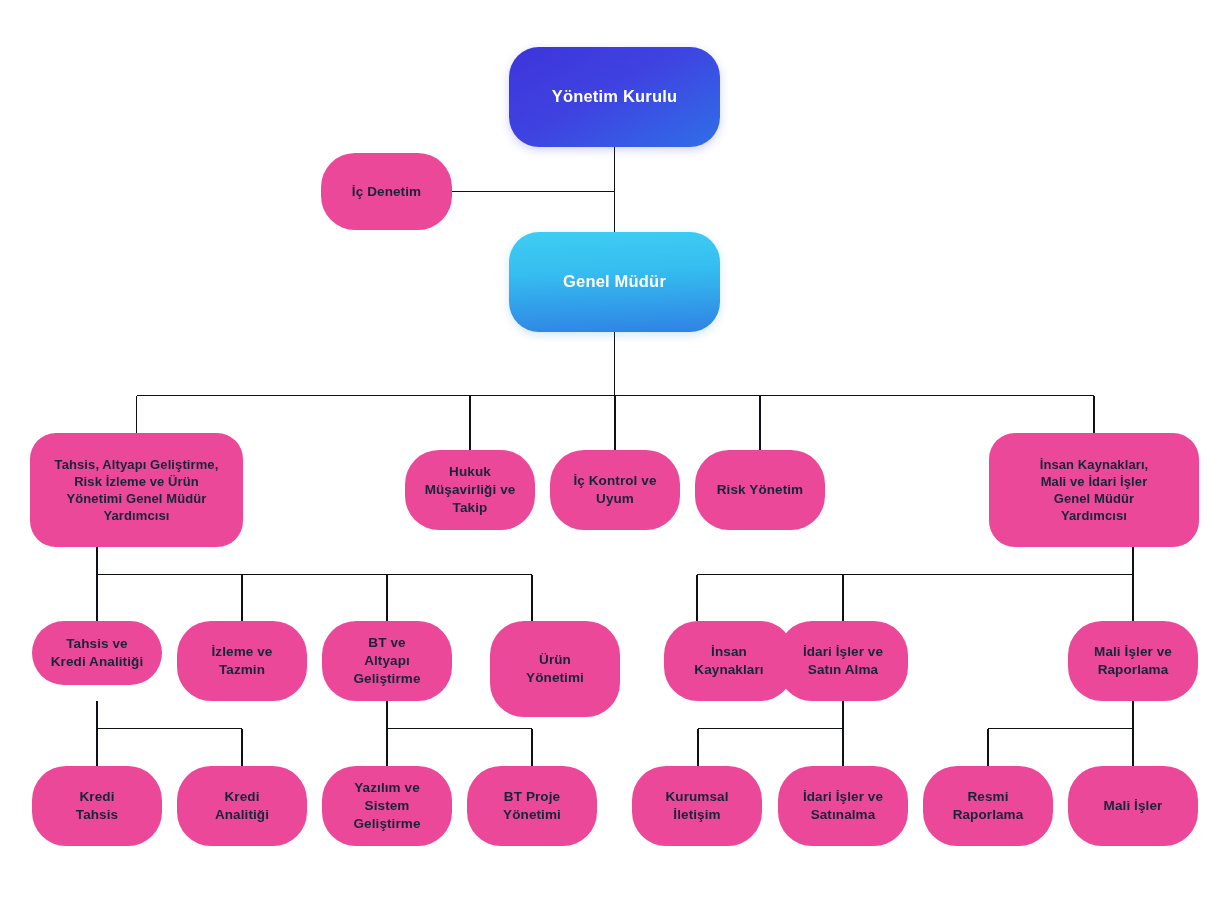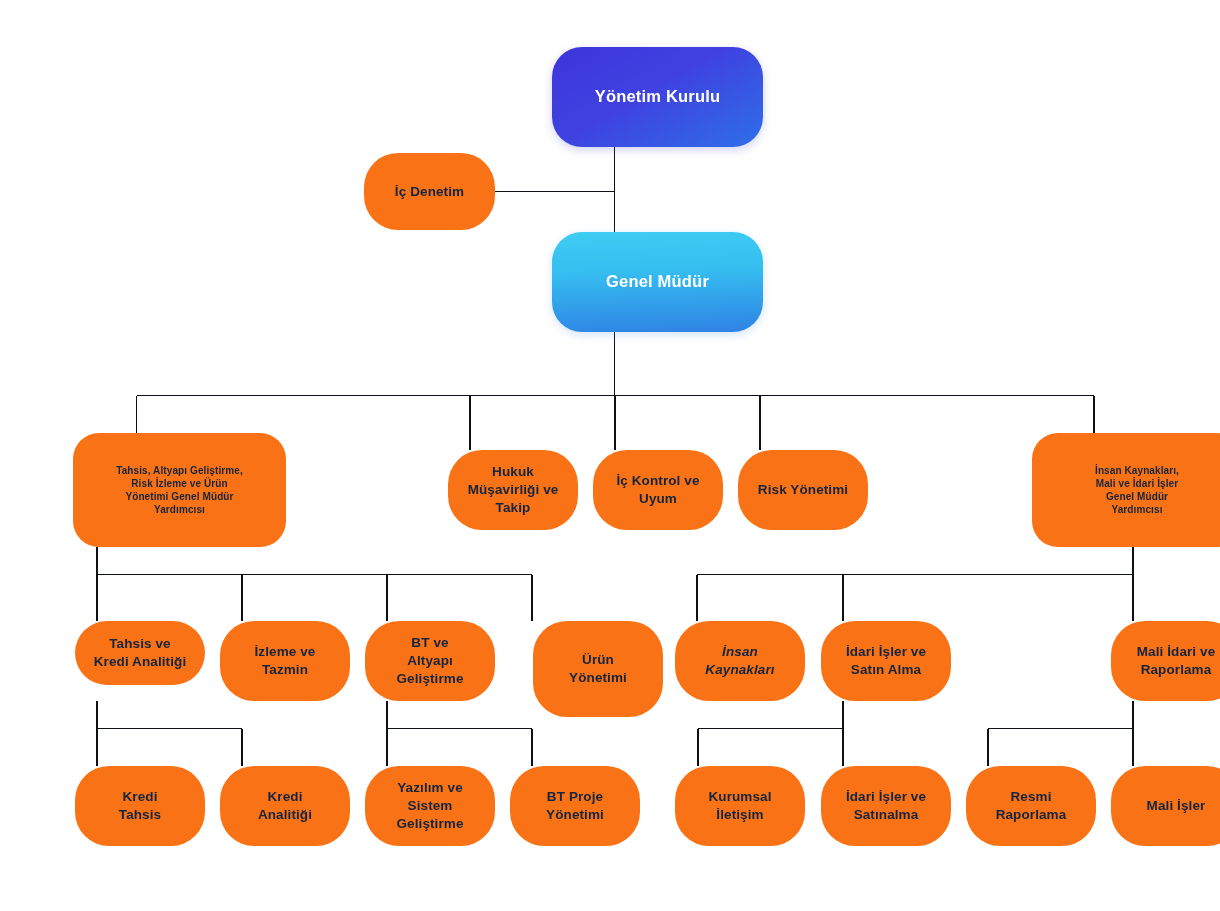--- a/index.html
+++ b/index.html
@@ -32,31 +32,30 @@
     box-sizing: border-box;
     display: flex;
     align-items: center;
     justify-content: center;
     text-align: center;
     border-radius: 34px;
     padding: 4px 8px;
     line-height: 1.32;
     white-space: pre-line;
     letter-spacing: 0.1px;
-    margin-left: 43px;
   }
   .node.teal {
-    background: #f97316;
+    background: #ec4899;
     color: #16243c;
     font-size: 13.5px;
     font-weight: 600;
   }
   .node.big-teal {
     border-radius: 26px;
-    font-size: 10px;
+    font-size: 13px;
   }
   .node.root {
     background: linear-gradient(150deg, #3d35db 0%, #3f42e0 45%, #2f6fe8 100%);
     color: #ffffff;
     font-size: 16.5px;
     font-weight: 700;
     border-radius: 30px;
     box-shadow: 0 3px 10px rgba(40, 52, 180, 0.22);
     letter-spacing: 0.2px;
   }
@@ -118,39 +117,39 @@
       <div class="node gm" style="left: 509px; top: 232px; width: 211px; height: 100px;"><span>Genel Müdür</span></div>
       <div class="node teal big-teal" style="left: 30px; top: 433px; width: 213px; height: 114px;"><span>Tahsis, Altyapı Geliştirme,
 Risk İzleme ve Ürün
 Yönetimi Genel Müdür
 Yardımcısı</span></div>
       <div class="node teal" style="left: 405px; top: 450px; width: 130px; height: 80px; text-align: center;"><span>Hukuk
 Müşavirliği ve
 Takip</span></div>
       <div class="node teal" style="left: 550px; top: 450px; width: 130px; height: 80px;"><span>İç Kontrol ve
 Uyum</span></div>
-      <div class="node teal" style="left: 695px; top: 450px; width: 130px; height: 80px;"><span>Risk Yönetimi</span></div>
+      <div class="node teal" style="left: 695px; top: 450px; width: 130px; height: 80px;"><span>Risk Yönetim</span></div>
       <div class="node teal big-teal" style="left: 989px; top: 433px; width: 210px; height: 114px;"><span>İnsan Kaynakları,
 Mali ve İdari İşler
 Genel Müdür
 Yardımcısı</span></div>
       <div class="node teal" style="left: 32px; top: 621px; width: 130px; height: 64px;"><span>Tahsis ve
 Kredi Analitiği</span></div>
       <div class="node teal" style="left: 177px; top: 621px; width: 130px; height: 80px;"><span>İzleme ve
 Tazmin</span></div>
       <div class="node teal" style="left: 322px; top: 621px; width: 130px; height: 80px;"><span>BT ve
 Altyapı
 Geliştirme</span></div>
       <div class="node teal" style="left: 490px; top: 621px; width: 130px; height: 96px;"><span>Ürün
 Yönetimi</span></div>
-      <div class="node teal" style="left: 632px; top: 621px; width: 130px; height: 80px; font-style: italic;"><span>İnsan
+      <div class="node teal" style="left: 664px; top: 621px; width: 130px; height: 80px;"><span>İnsan
 Kaynakları</span></div>
       <div class="node teal" style="left: 778px; top: 621px; width: 130px; height: 80px;"><span>İdari İşler ve
 Satın Alma</span></div>
-      <div class="node teal" style="left: 1068px; top: 621px; width: 130px; height: 80px;"><span>Mali İdari ve
+      <div class="node teal" style="left: 1068px; top: 621px; width: 130px; height: 80px;"><span>Mali İşler ve
 Raporlama</span></div>
       <div class="node teal" style="left: 32px; top: 766px; width: 130px; height: 80px;"><span>Kredi
 Tahsis</span></div>
       <div class="node teal" style="left: 177px; top: 766px; width: 130px; height: 80px;"><span>Kredi
 Analitiği</span></div>
       <div class="node teal" style="left: 322px; top: 766px; width: 130px; height: 80px;"><span>Yazılım ve
 Sistem
 Geliştirme</span></div>
       <div class="node teal" style="left: 467px; top: 766px; width: 130px; height: 80px;"><span>BT Proje
 Yönetimi</span></div>

